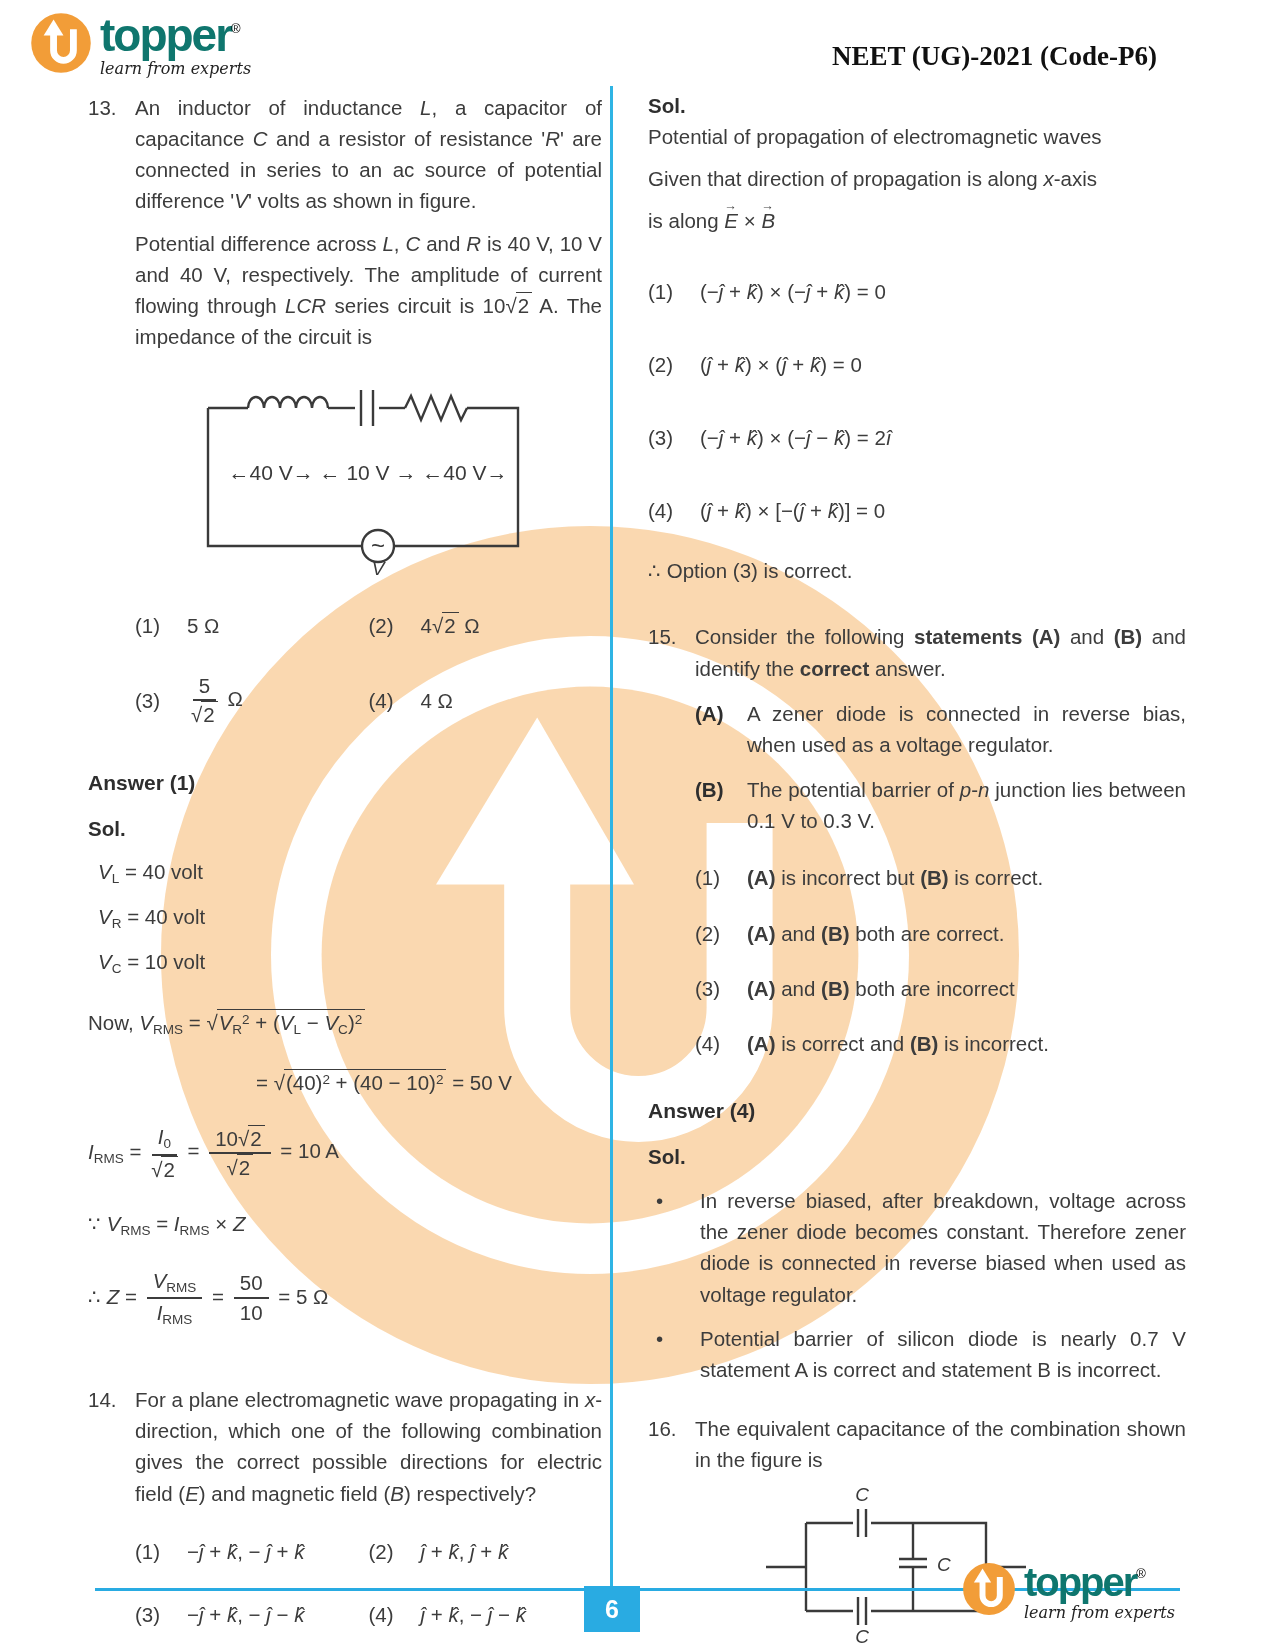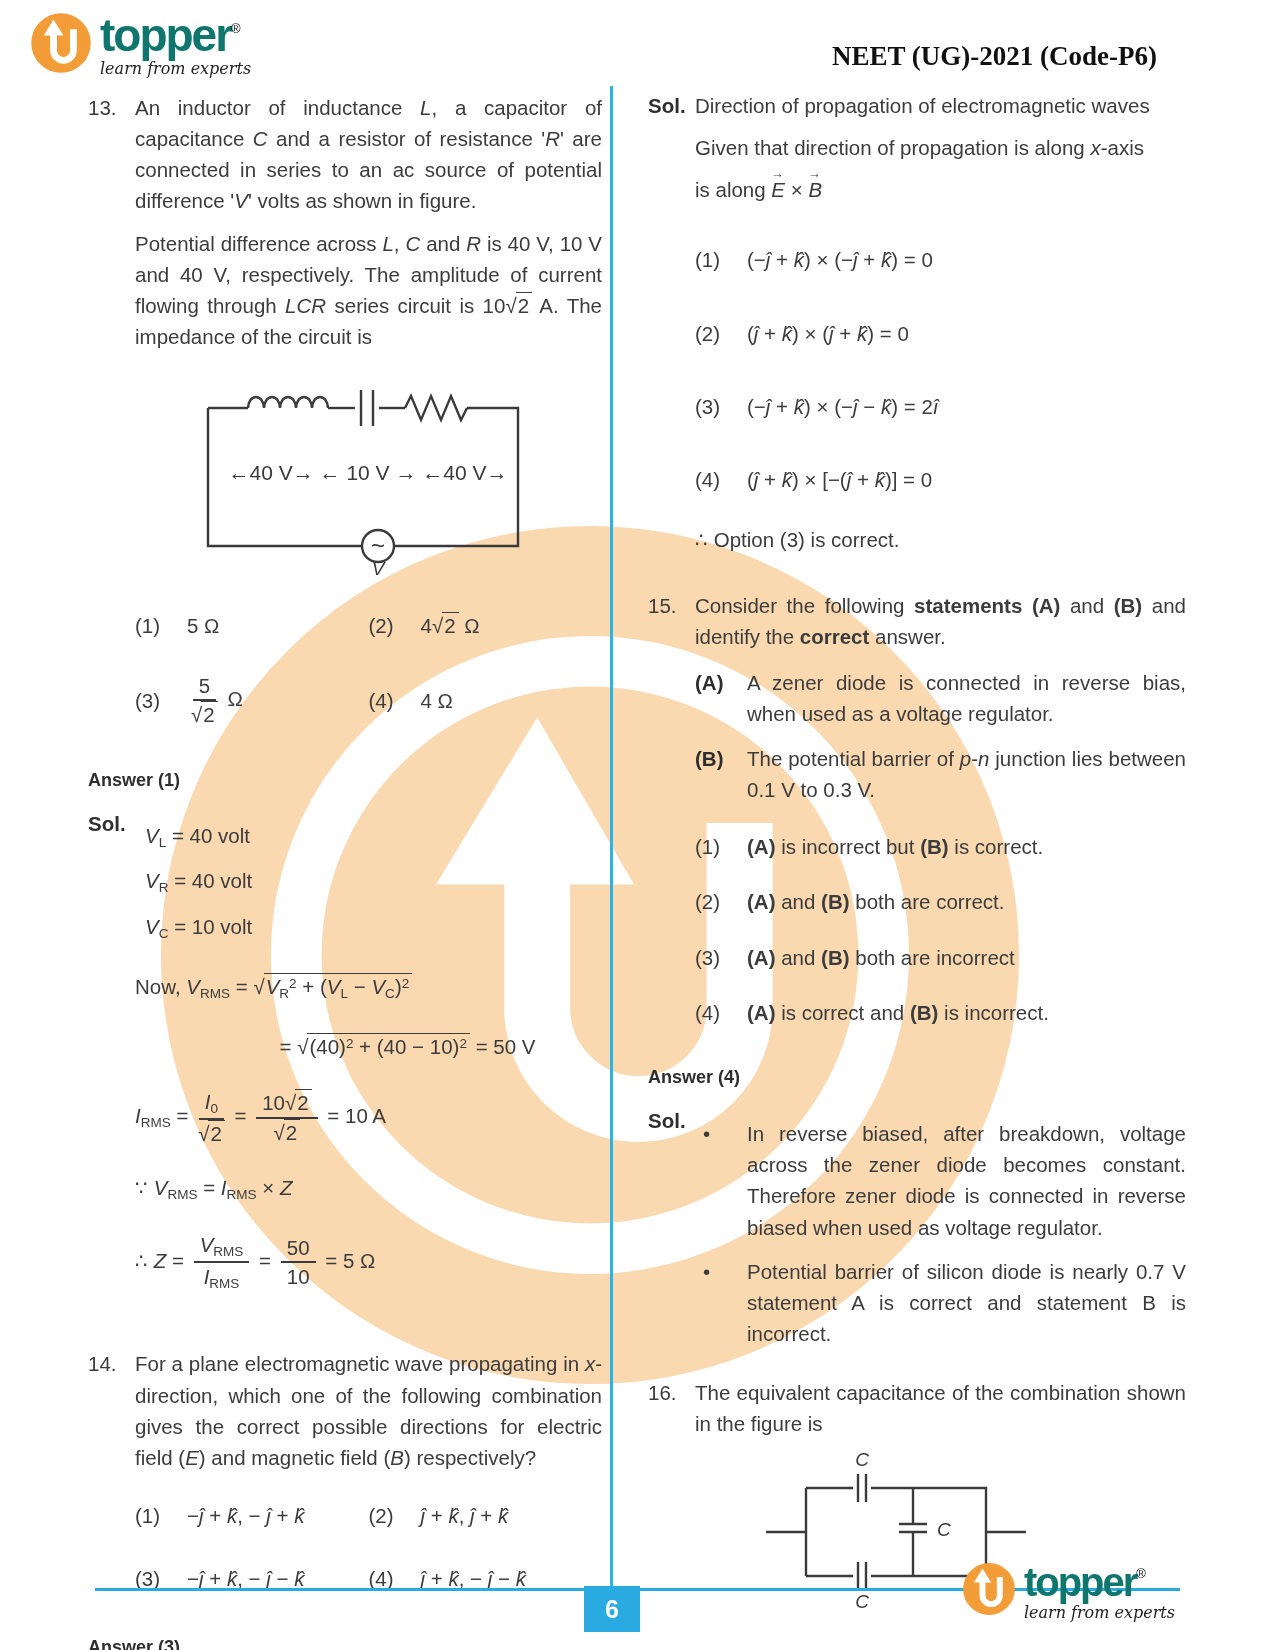--- a/index.html
+++ b/index.html
@@ -23,22 +23,22 @@
   
   .divider{position:absolute;left:610px;top:86px;width:3px;height:1502px;background:#2eb4e4;z-index:2;}
   .col{position:absolute;z-index:1;}
   .col-left{left:88px;top:92px;width:514px;}
   .col-right{left:648px;top:88px;width:538px;}
   .qrow{display:flex;}
   .qnum{width:47px;flex:none;}
   .qbody{flex:1;min-width:0;}
   p{margin:0 0 11px 0;}
   .just{text-align:justify;}
-  .answer{font-weight:700;color:#2e2e2e;font-size:18px;margin:24px 0 14px 0;}
-  .solrow{display:flex;margin-top:2px;}
+  .answer{font-weight:700;color:#2e2e2e;font-size:21px;margin:24px 0 14px 0;}
+  .solrow{display:flex;margin-top:2px;flex-direction:column;}
   .sollabel{width:47px;flex:none;font-weight:700;color:#2e2e2e;}
   .solbody{flex:1;min-width:0;}
   .solline{margin:12px 10px;}
   .math{margin:27px 0;}
   .indent1{margin-left:78px;text-align:center;}
   
   .opts{display:flex;flex-wrap:wrap;margin:6px 0 0 0;}
   .opt{width:50%;display:flex;align-items:center;margin:16px 0;box-sizing:border-box;}
   .opts-1col .opt{width:100%;margin:21px 0;}
   .onum{width:52px;flex:none;}
@@ -207,21 +207,21 @@
       </div>
       <p class="answer">Answer (3)</p>
     </section>
   </div>
 
   <div class="col col-right">
 
     <div class="solrow">
       <span class="sollabel">Sol.</span>
       <div class="solbody">
-        <p>Direction of propagation of electromagnetic waves</p>
+        <p>Potential of propagation of electromagnetic waves</p>
         <p>Given that direction of propagation is along <i>x</i>-axis</p>
         <p style="margin-bottom:18px;">is along <span class="vec">E</span> × <span class="vec">B</span></p>
         <div class="opts opts-1col">
           <div class="opt">
             <span class="onum">(1)</span>
             <span class="oval">(−<i>ĵ</i> + <i>k̂</i>) × (−<i>ĵ</i> + <i>k̂</i>) = 0</span>
           </div>
           <div class="opt">
             <span class="onum">(2)</span>
             <span class="oval">(<i>ĵ</i> + <i>k̂</i>) × (<i>ĵ</i> + <i>k̂</i>) = 0</span>

